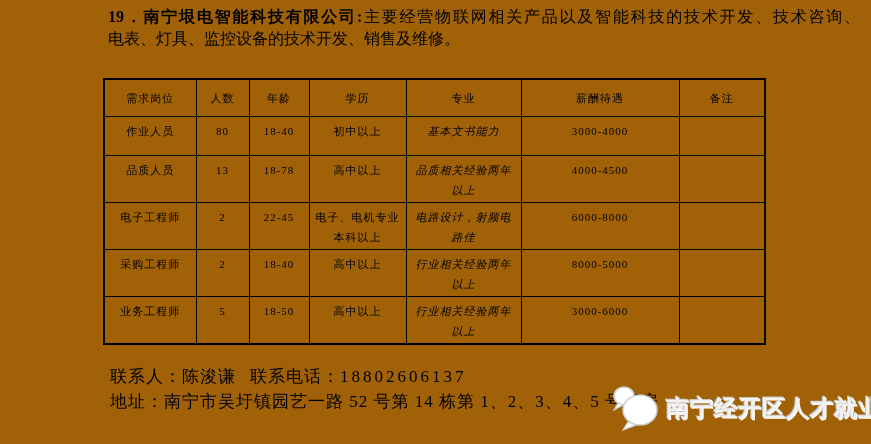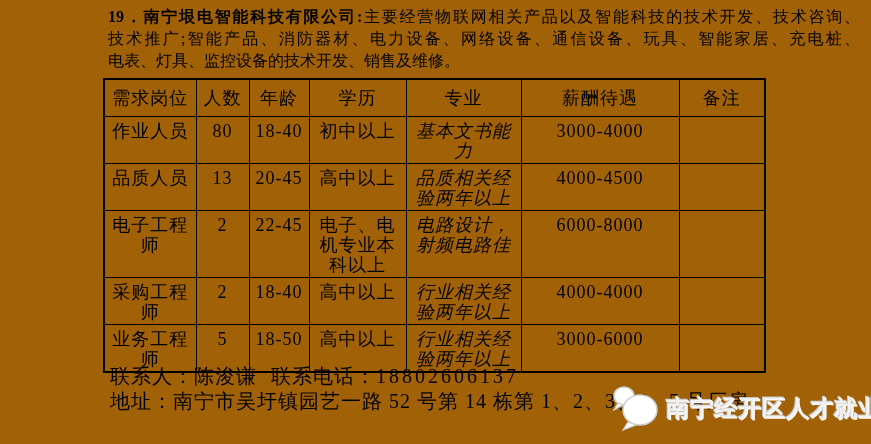--- a/index.html
+++ b/index.html
@@ -17,39 +17,39 @@
   .bold { font-weight:bold; }
 
   
   table.jobs {
     position:absolute; left:103px; top:78px; width:661px;
     border-collapse:collapse; table-layout:fixed;
     border:2px solid #000;
   }
   table.jobs th, table.jobs td {
     border:1px solid #000;
-    font-size:18px; font-weight:normal;
+    font-size:11px; font-weight:normal;
     text-align:center; color:#000;
     letter-spacing:1px;
     line-height:20px;
     padding:2px;
     overflow:hidden;
   }
   table.jobs th { height:32px; vertical-align:middle; }
   table.jobs td { vertical-align:top; padding-top:4px; }
   table.jobs td:nth-child(5) { padding-left:8px; padding-right:8px;font-style:italic; }
   tr.r0 td { height:32px; }
   tr.r1 td { height:34px; }
   tr.r2 td { height:37px; }
   tr.r3 td { height:36px; }
   tr.r4 td { height:35px; }
   tr.r5 td { height:37px; }
 
   
-  .footer { position:absolute; left:110px; top:364px; font-size:20px; }
+  .footer { position:absolute; left:110px; top:364px; font-size:17px; }
   .fline { height:25px; line-height:25px; letter-spacing:1px; }
   .fline .sp { display:inline-block; width:14px; }
   .phone { letter-spacing:3px; }
 
   
   .watermark {
     position:absolute; left:612px; top:384px;
     display:flex; align-items:center;
   }
   .wm-text {
@@ -62,21 +62,20 @@
 </style>
 </head>
 <body>
 
 <div class="page">
 
   <div class="intro">
     <div class="jline">
       <span class="bold">19．</span><span class="bold">南宁垠电智能科技有限公司:</span><span>主要经营物联网相关产品以及智能科技的技术开发、技术咨询、</span>
     </div>
-    <div class="jline">技术推广;智能产品、消防器材、电力设备、网络设备、通信设备、玩具、智能家居、充电桩、</div>
     <div class="jline last">电表、灯具、监控设备的技术开发、销售及维修。</div>
   </div>
 
   <table class="jobs">
     <colgroup>
       <col style="width:92px">
         <col style="width:53px">
         <col style="width:60px">
       <col style="width:97px">
         <col style="width:115px">
@@ -98,42 +97,42 @@
         <td>80</td>
         <td>18-40</td>
         <td>初中以上</td>
         <td>基本文书能力</td>
         <td>3000-4000</td>
         <td></td>
       </tr>
       <tr class="r1">
         <td>品质人员</td>
         <td>13</td>
-        <td>20-45</td>
+        <td>18-78</td>
         <td>高中以上</td>
         <td>品质相关经验两年以上</td>
         <td>4000-4500</td>
         <td></td>
       </tr>
       <tr class="r2">
         <td>电子工程师</td>
         <td>2</td>
         <td>22-45</td>
         <td>电子、电机专业本科以上</td>
         <td>电路设计，射频电路佳</td>
         <td>6000-8000</td>
         <td></td>
       </tr>
       <tr class="r4">
         <td>采购工程师</td>
         <td>2</td>
         <td>18-40</td>
         <td>高中以上</td>
         <td>行业相关经验两年以上</td>
-        <td>4000-4000</td>
+        <td>8000-5000</td>
         <td></td>
       </tr>
       <tr class="r5">
         <td>业务工程师</td>
         <td>5</td>
         <td>18-50</td>
         <td>高中以上</td>
         <td>行业相关经验两年以上</td>
         <td>3000-6000</td>
         <td></td>

